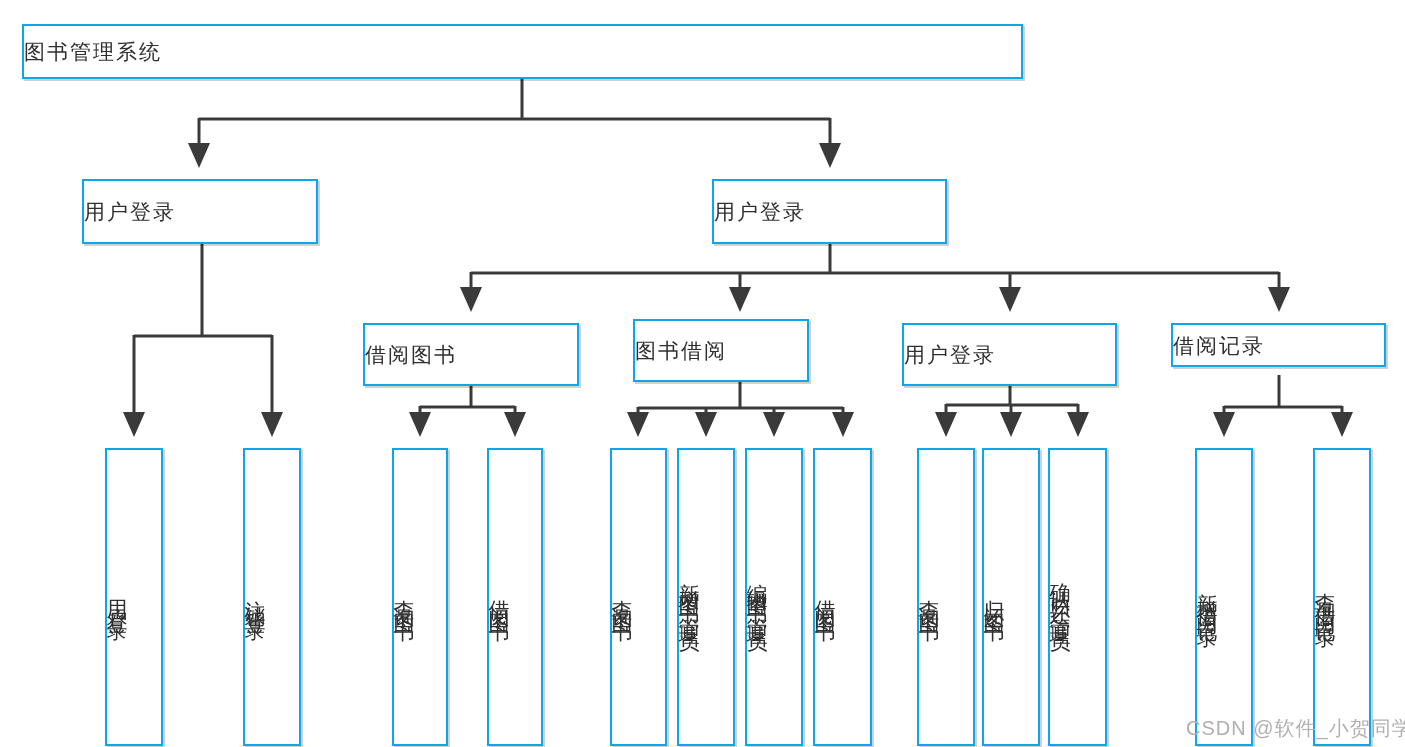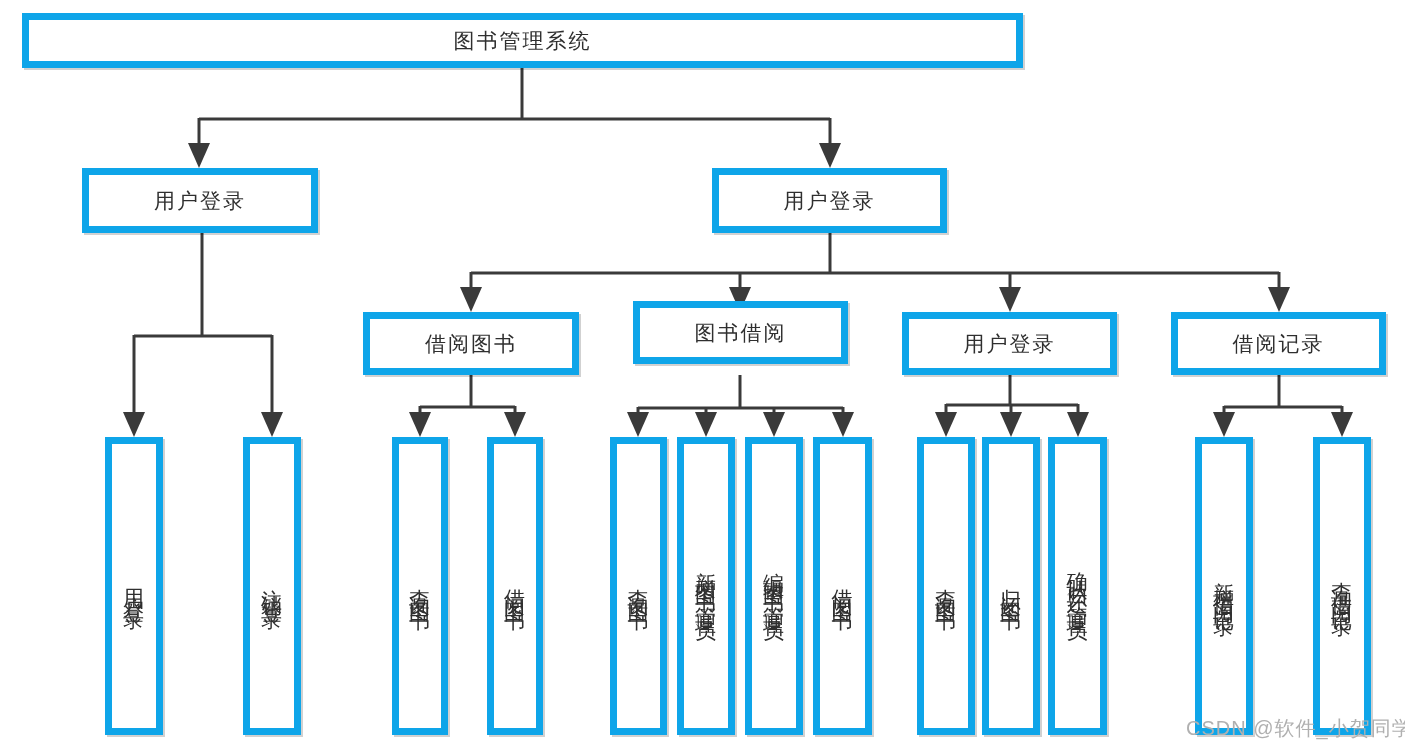--- a/index.html
+++ b/index.html
@@ -14,47 +14,47 @@
   }
   #wires {
     position: absolute;
     left: 0; top: 0;
     width: 1405px; height: 747px;
   }
   .hbox, .vbox {
     position: absolute;
     box-sizing: border-box;
     background: #ffffff;
-    border: 7px solid #0ea5e9;
+    border: 2px solid #0ea5e9;
     box-shadow: 2px 2px 0 rgba(0,0,0,0.18);
     display: flex;
     align-items: center;
-    justify-content: center;
+    margin-top: 11px;
   }
   .hbox span {
     font-size: 21px;
     letter-spacing: 2px;
     white-space: nowrap;
     line-height: 1;
   }
   .vbox span {
     writing-mode: vertical-rl;
     font-size: 21px;
     letter-spacing: 7px;
     line-height: 1;
     white-space: nowrap;
   }
   
   .n-root    { left: 22px;  top: 13px;  width: 1001px; height: 55px; }
   .n-login   { left: 82px;  top: 168px; width: 236px;  height: 65px; }
   .n-mgmt    { left: 712px; top: 168px; width: 235px;  height: 65px; }
   .n-rec     { left: 363px; top: 312px; width: 216px;  height: 63px; }
-  .n-borrow  { left: 633px; top: 301px; width: 215px;  height: 63px; }
+  .n-borrow  { left: 633px; top: 308px; width: 176px;  height: 63px; }
   .n-current { left: 902px; top: 312px; width: 215px;  height: 63px; }
-  .n-records { left: 1171px;top: 312px; width: 215px;  height: 63px; }
+  .n-records { left: 1171px;top: 312px; width: 215px;  height: 44px; }
   
   .vbox { top: 437px; height: 298px; }
   .l-1  { left: 105px;  width: 58px; }
   .l-2  { left: 243px;  width: 58px; }
   .l-3  { left: 392px;  width: 56px; }
   .l-4  { left: 487px;  width: 56px; }
   .l-5  { left: 610px;  width: 57px; }
   .l-6  { left: 677px;  width: 58px; }
   .l-7  { left: 745px;  width: 58px; }
   .l-8  { left: 813px;  width: 59px; }

